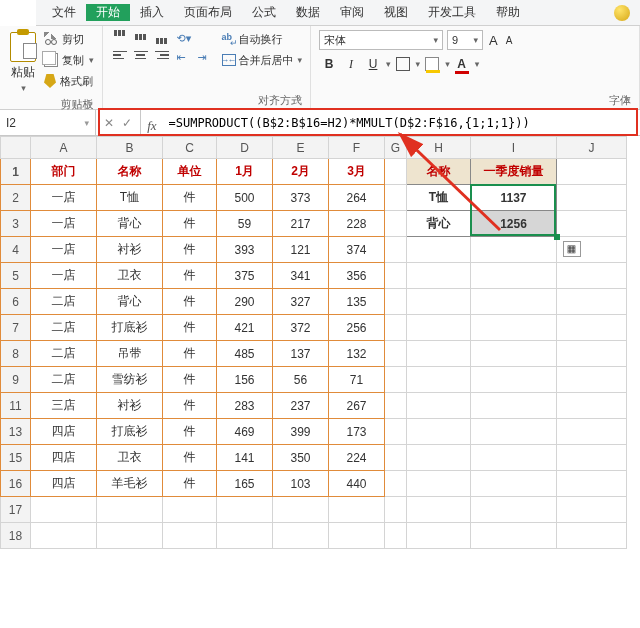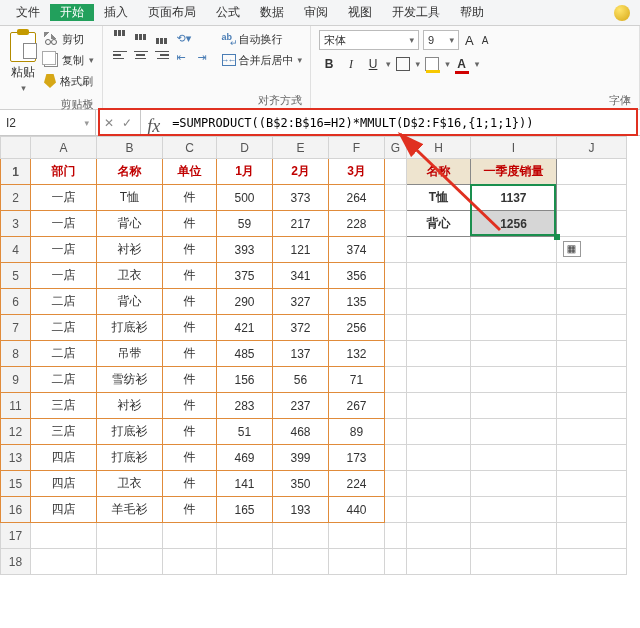--- a/index.html
+++ b/index.html
@@ -1,19 +1,19 @@
 <!DOCTYPE html>
 <html><head>
 <meta charset="utf-8">
 <style>
 * { margin:0; padding:0; box-sizing:border-box; font-family:"Microsoft YaHei","宋体",sans-serif; }
 body { background:#fff; width:640px; height:628px; overflow:hidden; position:relative; font-size:12px; color:#333; }
 
 
-.menubar { display:flex; align-items:center; height:26px; background:#f4f5f6; border-bottom:1px solid #d0d0d0; padding:4px 6px; }
+.menubar { display:flex; align-items:center; height:26px; background:#f4f5f6; border-bottom:1px solid #d0d0d0; padding:4px 6px;margin-left:36px; }
 .menubar .tab { padding:0 10px; height:100%; display:flex; align-items:center; cursor:pointer; }
 .menubar .tab.active { background:#22a05c; color:#fff; }
 .menubar .spacer { flex:1; }
 .menubar .bulb { width:16px; height:16px; border-radius:50%; background:radial-gradient(circle at 35% 30%,#ffe46a,#d6a716); margin-right:4px; }
 
 
 .ribbon { display:flex; height:84px; border-bottom:1px solid #d0d0d0; background:#fafafa; }
 .group { border-right:1px solid #e0e0e0; padding:4px 8px 0 8px; display:flex; flex-direction:column; }
 .group-body { flex:1; display:flex; align-items:flex-start; gap:6px; }
 .group-label { text-align:right; font-size:11px; color:#666; height:18px; line-height:18px; position:relative; }
@@ -53,38 +53,38 @@
 .merge-ico{width:14px;height:12px;border:1px solid #4a7db5;position:relative;}
 .merge-ico::before{content:"→";position:absolute;left:-2px;top:-1px;font-size:9px;color:#4a7db5;}
 .merge-ico::after{content:"←";position:absolute;right:-2px;top:-1px;font-size:9px;color:#4a7db5;}
 .indent-pair{display:flex;gap:3px;}
 .ind{width:18px;height:16px;display:flex;align-items:center;font-size:11px;color:#4a7db5;cursor:pointer;}
 
 .font-body { display:flex; gap:4px; flex-wrap:wrap; align-content:flex-start; width:260px; }
 .font-row { display:flex; gap:4px; align-items:center; width:100%; }
 .sel { height:20px; border:1px solid #bbb; background:#fff; display:flex; align-items:center; padding:0 4px; font-size:11px; cursor:pointer; }
 .sel .caret{margin-left:auto;}
-.font-name{width:100px;align-items:center;} .font-size{width:36px;}
+.font-name{width:124px;align-items:center;} .font-size{width:36px;}
 .aa{font-size:13px;cursor:pointer;padding:0 2px;} .aa.small{font-size:10px;}
 .style-row{display:flex;gap:2px;align-items:center;}
 .sb{width:20px;height:20px;display:flex;align-items:center;justify-content:center;cursor:pointer;font-size:12px;}
 .sb.bold{font-weight:bold;} .sb.ital{font-style:italic;font-family:serif;} .sb.und{text-decoration:underline;}
 .border-ico{width:14px;height:14px;border:1px solid #555;display:inline-block;}
 .fill-ico{width:14px;height:14px;background:#fff;border:1px solid #888;position:relative;}
 .fill-ico::after{content:"";position:absolute;bottom:-3px;left:0;width:14px;height:3px;background:#f7c800;}
 .fc-ico{font-weight:bold;font-size:12px;position:relative;display:inline-block;width:14px;text-align:center;}
 .fc-ico::after{content:"";position:absolute;bottom:-3px;left:0;width:14px;height:3px;background:#d00000;}
 
 
 .fx-row { display:flex; height:26px; border-bottom:1px solid #c8c8c8; align-items:stretch; position:relative; }
 .namebox { width:96px; border-right:1px solid #c8c8c8; display:flex; align-items:center; padding:0 6px; font-size:12px; background:#fff; }
 .namebox .caret{margin-left:auto;color:#999;}
 .fx-btns { display:flex; align-items:center; gap:8px; padding:0 8px; border-right:1px solid #c8c8c8; color:#888; }
 .fx-btns span{cursor:pointer;font-size:12px;}
-.fx-label { font-style:italic; font-family:serif; font-size:18px; color:#555; padding:16px 6px; display:flex; align-items:center; }
+.fx-label { font-style:italic; font-family:serif; font-size:13px; color:#555; padding:16px 6px; display:flex; align-items:center; }
 .formula-input { flex:1; border:none; outline:none; font-size:12px; padding:0 6px; font-family:Consolas,monospace; }
 .fx-highlight { position:absolute; border:2px solid #e03020; pointer-events:none; }
 
 
 .grid-wrap { position:relative; }
 table.sheet { border-collapse:collapse; table-layout:fixed; }
 .sheet th, .sheet td { border:1px solid #d4d4d4; height:26px; font-size:12px; text-align:center; overflow:hidden; white-space:nowrap; }
 .sheet thead th { background:#f3f3f3; font-weight:normal; color:#555; height:22px; }
 .sheet .rh { background:#f3f3f3; color:#555; width:30px; }
 .colA,.colB{width:66px}.colC{width:54px}.colD,.colE,.colF{width:56px}.colG{width:22px}.colH{width:64px}.colI{width:86px}.colJ{width:70px}
@@ -411,33 +411,20 @@
           <td>件</td>
           <td>283</td>
           <td>237</td>
           <td>267</td>
           <td class="gap"></td>
           <td class="gap"></td>
           <td class="gap"></td>
           <td class="gap"></td>
         </tr>
         <tr class="data-main">
-          <td class="rh">12</td>
-          <td>三店</td>
-          <td>打底衫</td>
-          <td>件</td>
-          <td>51</td>
-          <td>468</td>
-          <td>89</td>
-          <td class="gap"></td>
-          <td class="gap"></td>
-          <td class="gap"></td>
-          <td class="gap"></td>
-        </tr>
-        <tr class="data-main">
           <td class="rh">13</td>
           <td>四店</td>
           <td>打底衫</td>
           <td>件</td>
           <td>469</td>
           <td>399</td>
           <td>173</td>
           <td class="gap"></td>
           <td class="gap"></td>
           <td class="gap"></td>
@@ -455,21 +442,21 @@
           <td class="gap"></td>
           <td class="gap"></td>
           <td class="gap"></td>
         </tr>
         <tr class="data-main">
           <td class="rh">16</td>
           <td>四店</td>
           <td>羊毛衫</td>
           <td>件</td>
           <td>165</td>
-          <td>193</td>
+          <td>103</td>
           <td>440</td>
           <td class="gap"></td>
           <td class="gap"></td>
           <td class="gap"></td>
           <td class="gap"></td>
         </tr>
         <tr>
           <td class="rh">17</td>
           <td class="gap"></td>
           <td class="gap"></td>

